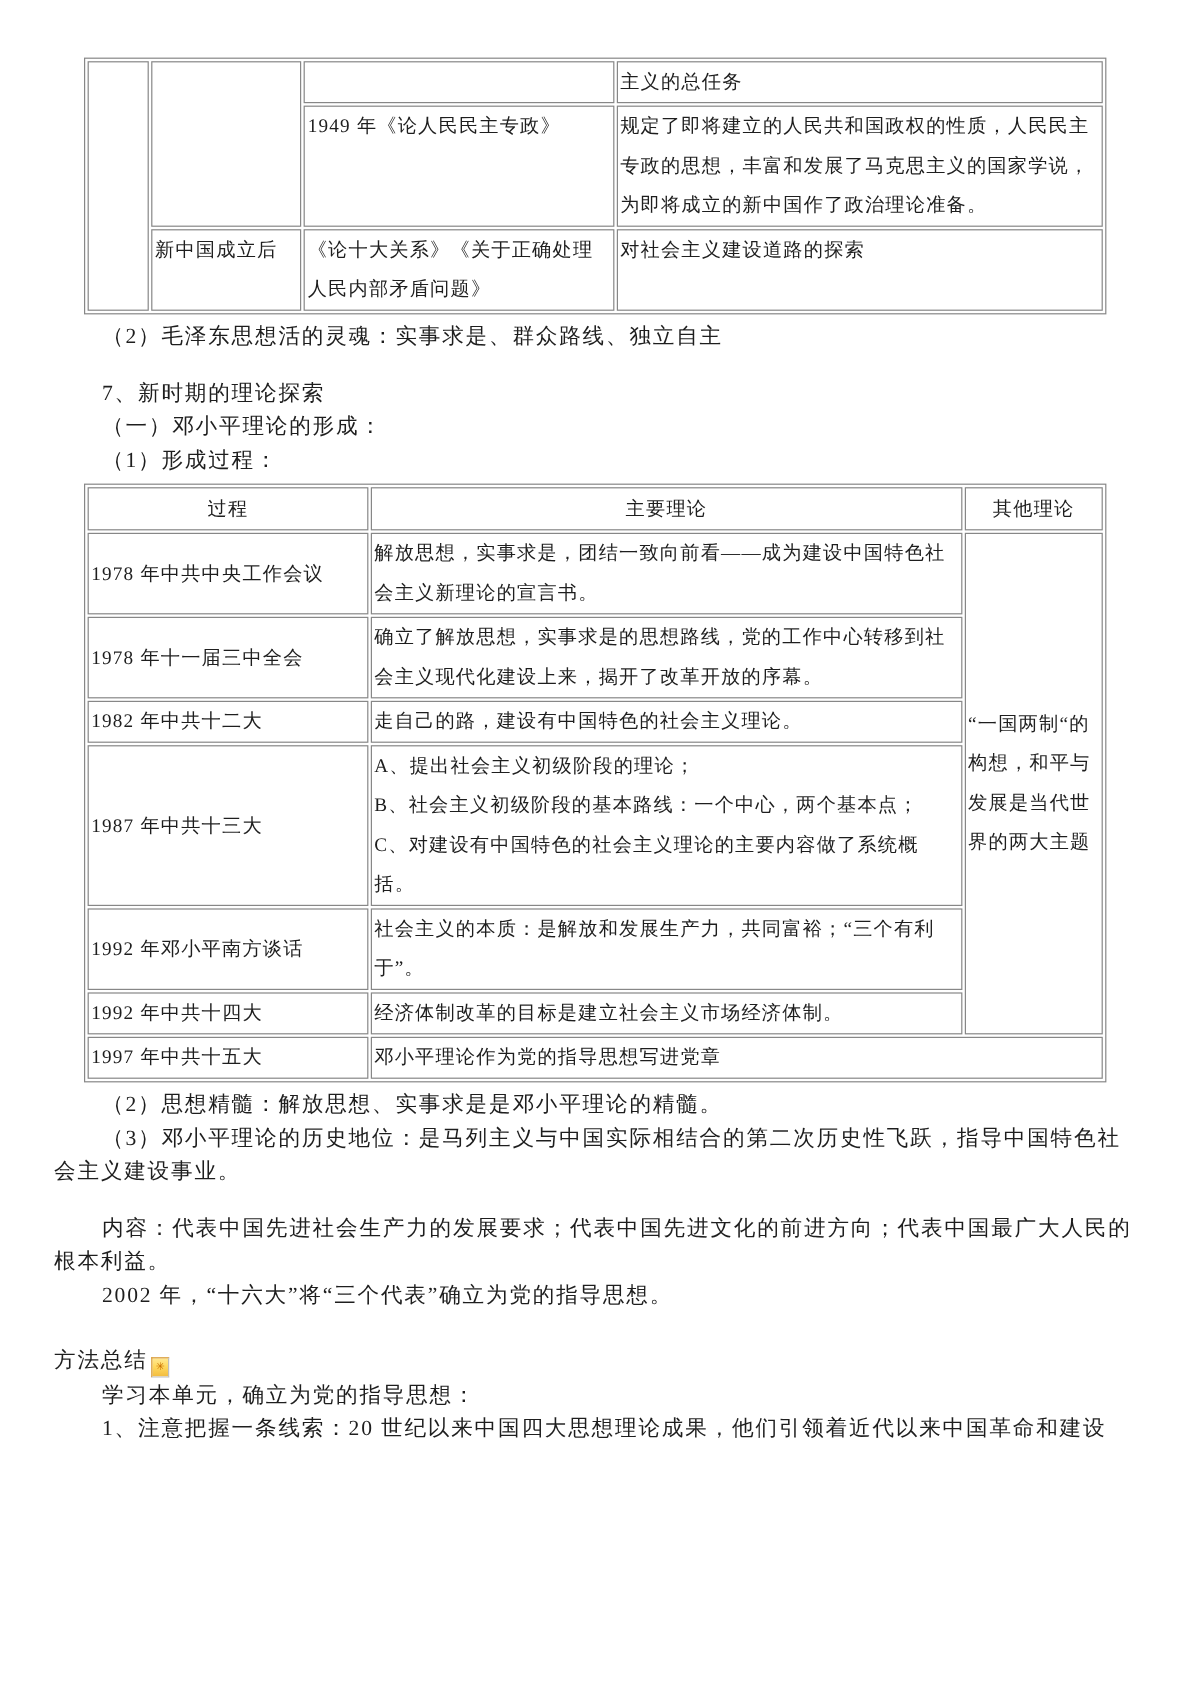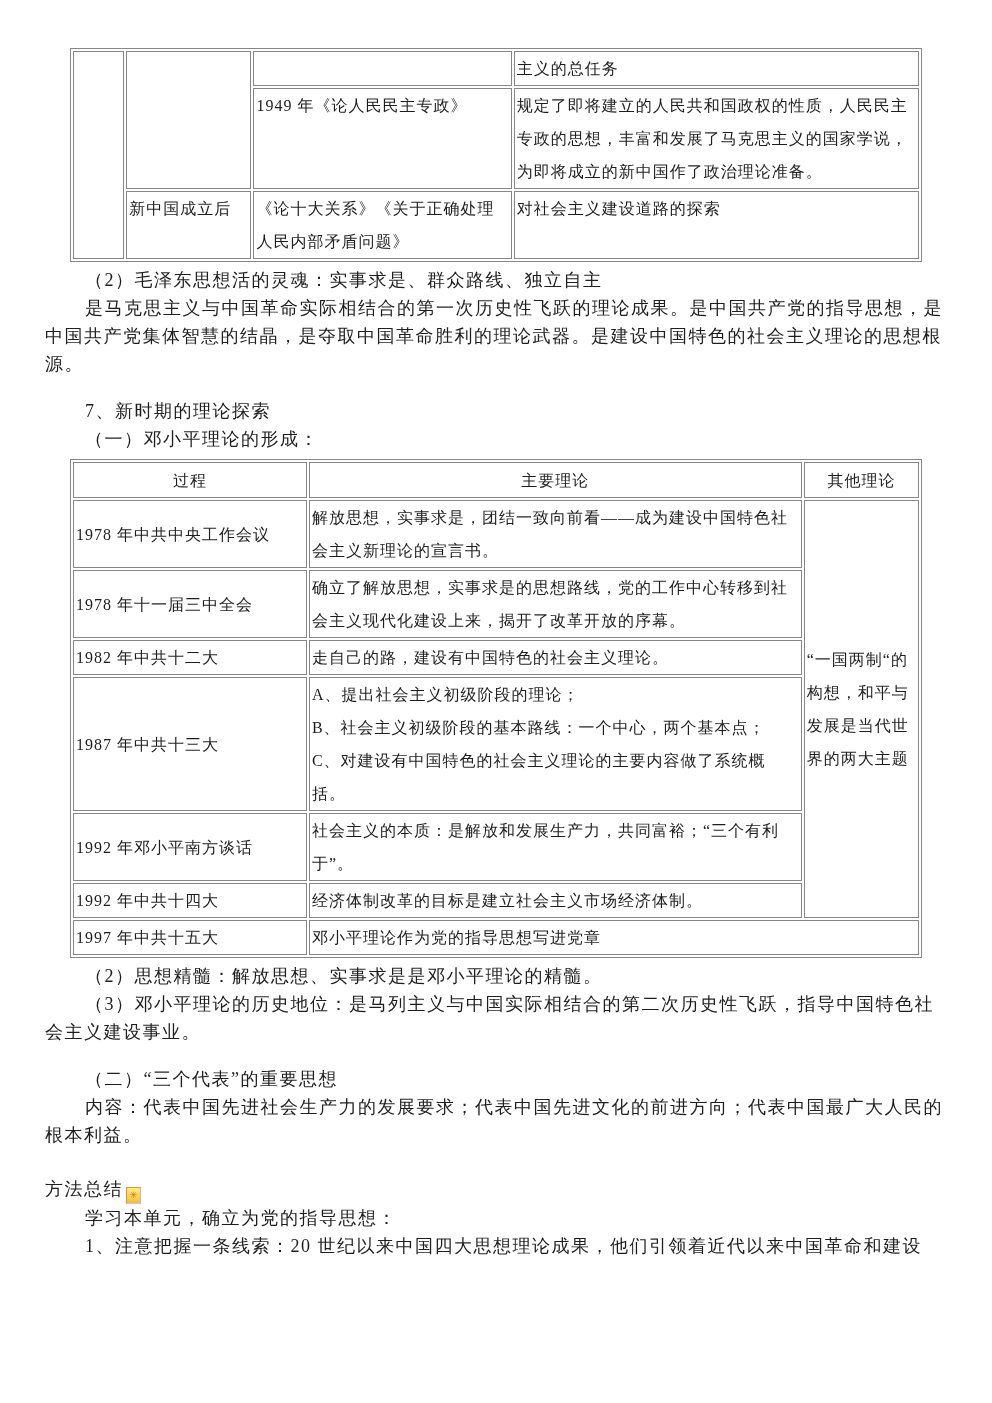--- a/index.html
+++ b/index.html
@@ -64,26 +64,26 @@
     </tr>
     <tr>
       <td>新中国成立后</td>
       <td>《论十大关系》《关于正确处理人民内部矛盾问题》</td>
       <td>对社会主义建设道路的探索</td>
     </tr>
   </tbody>
     </table>
 
   <p class="ind mt4">（2）毛泽东思想活的灵魂：实事求是、群众路线、独立自主</p>
-  <p class="ind">是马克思主义与中国革命实际相结合的第一次历史性飞跃的理论成果。是中国共产党的指导思想，是中国共产党集体智慧的结晶，是夺取中国革命胜利的理论武器。是建设中国特色的社会主义理论的思想根源。</p>
 
   <div class="sp19"></div>
 
   <p class="ind">7、新时期的理论探索</p>
   <p class="ind">（一）邓小平理论的形成：</p>
+  <p class="ind">（1）形成过程：</p>
 
   <table class="tbl tbl2 mt6">
     <colgroup>
       <col style="width:205px">
         <col style="width:432px">
         <col style="width:101px">
     </colgroup>
     <tbody>
         <tr>
       <td class="hd">过程</td>
@@ -122,22 +122,22 @@
       <td colspan="2">邓小平理论作为党的指导思想写进党章</td>
     </tr>
   </tbody>
     </table>
 
   <p class="ind mt4">（2）思想精髓：解放思想、实事求是是邓小平理论的精髓。</p>
   <p class="ind">（3）邓小平理论的历史地位：是马列主义与中国实际相结合的第二次历史性飞跃，指导中国特色社会主义建设事业。</p>
 
   <div class="sp19"></div>
 
-  <p class="ind">（二）“三个代表”的重要思想</p>
   <p class="ind">内容：代表中国先进社会生产力的发展要求；代表中国先进文化的前进方向；代表中国最广大人民的根本利益。</p>
+  <p class="ind">2002 年，“十六大”将“三个代表”确立为党的指导思想。</p>
 
   <div class="sp26"></div>
 
   <p><span>方法总结</span><span class="doc-icon">✳</span></p>
   <p class="ind">学习本单元，确立为党的指导思想：</p>
   <p class="ind">1、注意把握一条线索：20 世纪以来中国四大思想理论成果，他们引领着近代以来中国革命和建设</p>
 
 </div>
 
 </body></html>

